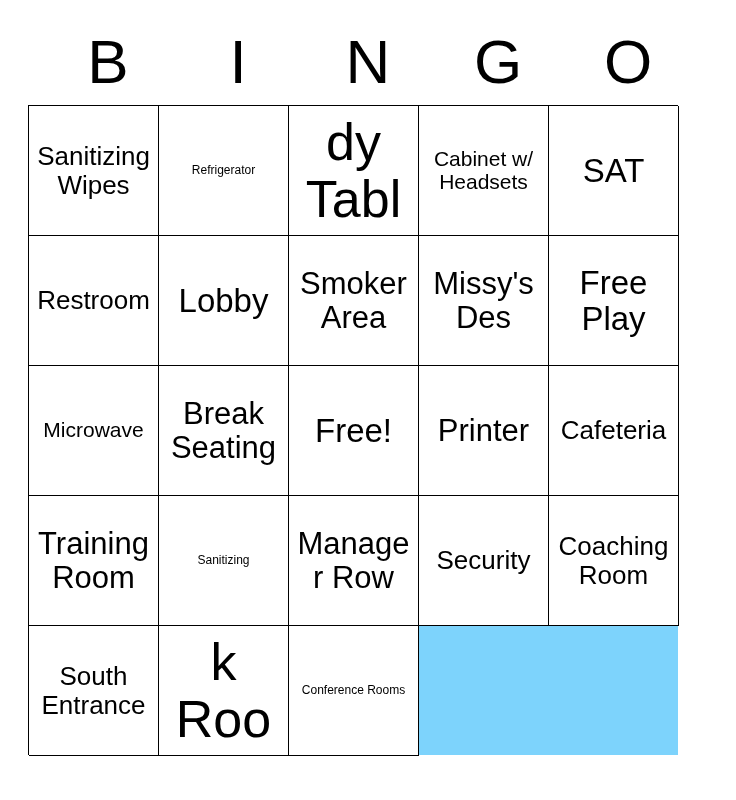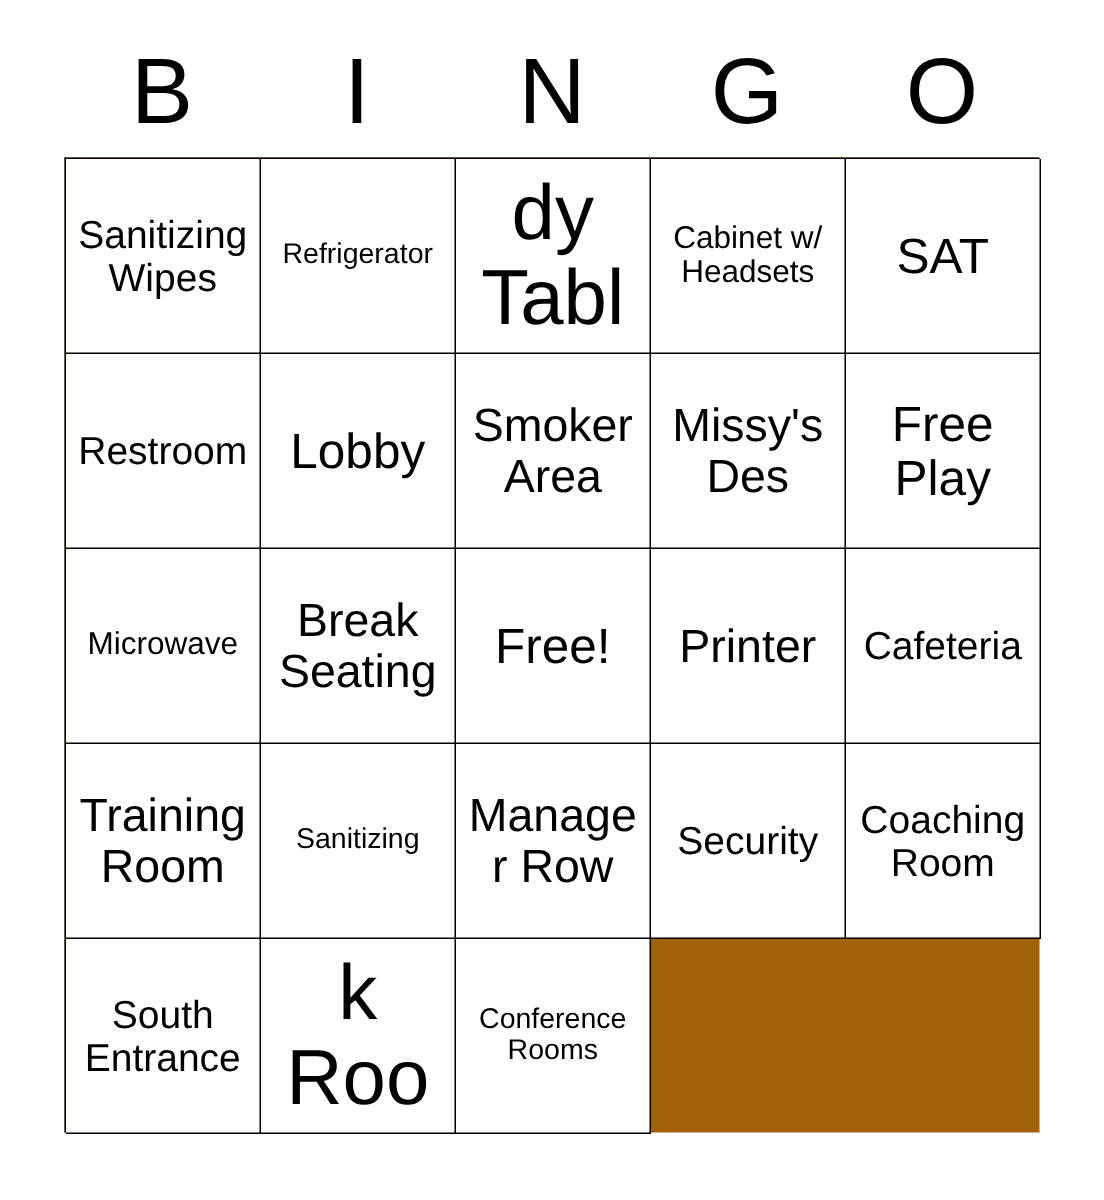--- a/index.html
+++ b/index.html
@@ -42,31 +42,31 @@
     line-height: 1;
     font-weight: 400;
     letter-spacing: 0;
     color: #000000;
     user-select: none;
   }
 
   
   .bingo-grid {
     position: absolute;
-    left: 43px;
+    left: 28px;
     top: 105px;
     width: 650px;
     height: 650px;
     display: grid;
     grid-template-columns: repeat(5, 130px);
     grid-template-rows: repeat(5, 130px);
     box-sizing: border-box;
     border-top: 1.5px solid #000000;
     border-left: 1.5px solid #000000;
-    background: #a16207;
+    background: #7dd3fc;
   }
 
   .cell {
     box-sizing: border-box;
     border-right: 1.5px solid #000000;
     border-bottom: 1.5px solid #000000;
     background: #ffffff;
     display: flex;
     align-items: center;
     justify-content: center;
@@ -78,21 +78,21 @@
   .cell .celltext {
     display: block;
     width: 100%;
     line-height: 1.08;
     font-weight: 400;
     word-wrap: break-word;
     white-space: pre-line;
   }
 
   
-  .sz-xs .celltext { font-size: 19px; }
+  .sz-xs .celltext { font-size: 12px; }
   .sz-s  .celltext { font-size: 21px; }
   .sz-m  .celltext { font-size: 26px; }
   .sz-l  .celltext { font-size: 31px; }
   .sz-xl .celltext { font-size: 52px; }
   .sz-xxl .celltext { font-size: 33px; }
 </style>
 </head>
 <body>
 
 <div class="card">

